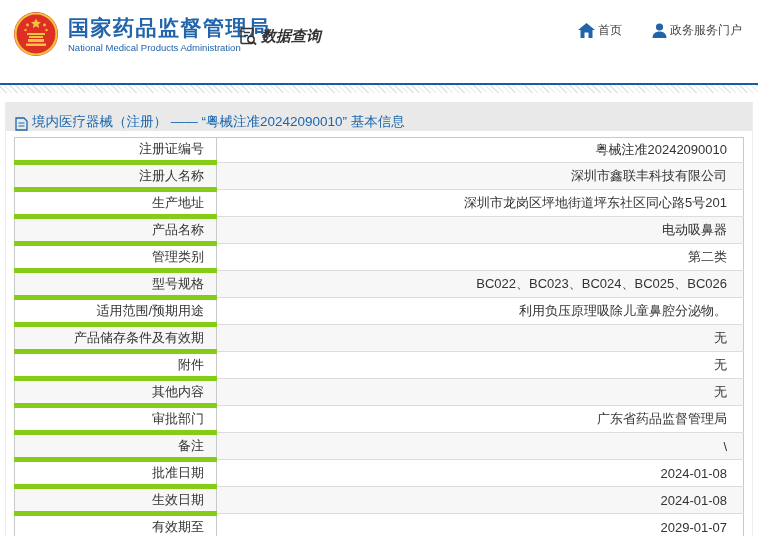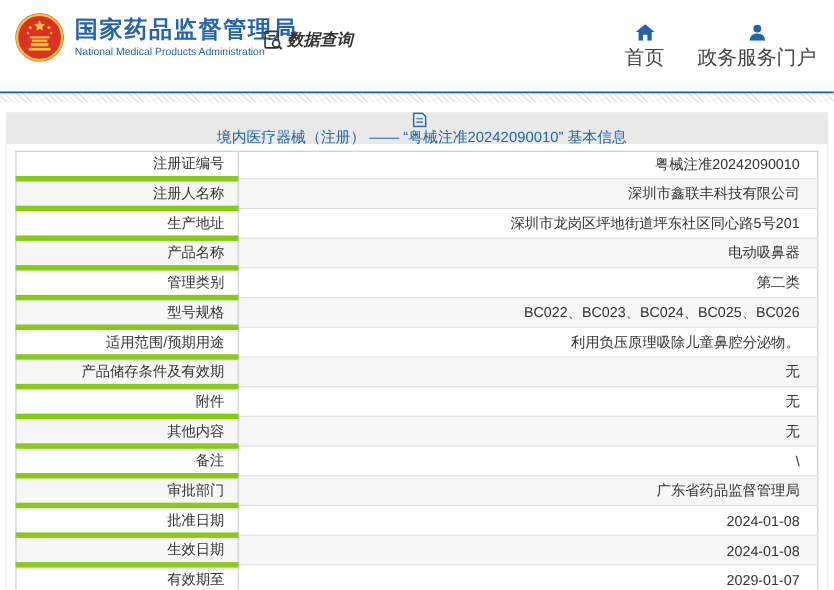--- a/index.html
+++ b/index.html
@@ -9,32 +9,32 @@
   
   .header { position:relative; height:83px; background:#fff; }
   .logo-wrap { position:absolute; left:13px; top:11px; display:flex; align-items:center; }
   .emblem { width:46px; height:46px; flex:0 0 auto; }
   .org-names { margin-left:9px; }
   .org-cn { font-size:21px; font-weight:bold; color:#2264ab; letter-spacing:1.5px; line-height:1.2; }
   .org-en { font-size:9.5px; color:#2264ab; margin-top:2px; }
   .data-query { position:absolute; left:239px; top:27px; display:flex; align-items:center; gap:3px;
     color:#333; font-size:15px; font-weight:600; cursor:pointer;font-style:italic; }
   .top-nav { position:absolute; right:16px; top:22px; display:flex; gap:30px; }
-  .nav-item { display:flex; flex-direction:column; align-items:center; gap:3px;
-    font-size:18px; color:#444; cursor:pointer; }
+  .nav-item { display:flex; flex-direction:row; align-items:center; gap:3px;
+    font-size:12px; color:#444; cursor:pointer; }
   .nav-item svg { display:block; }
 
   .blue-line { height:2px; background:#1a5ba6; }
   .hatch { height:8px;
     background:repeating-linear-gradient(45deg,#e3e3e3 0 1px,#ffffff 1px 4px); }
 
   
   .content { margin:0 5px; border:1px solid #ececec; border-top:none; padding-bottom:7px; }
-  .section-bar { margin-top:9px; background:#e9e9e9; height:29px; display:flex; align-items:center;
-    padding-left:9px; color:#1b66ad; font-size:13.5px;flex-direction:column; }
+  .section-bar { margin-top:9px; background:#e9e9e9; height:29px; display:flex; align-items:flex-end;
+    padding-left:9px; color:#1b66ad; font-size:13.5px; }
   .section-bar .doc-icon { margin-right:4px; display:inline-flex; }
 
   .table-wrap { margin:6px 8px 0 8px; }
   table.info { width:100%; border-collapse:collapse; font-size:13px; color:#333;
     border:1px solid #c9c9c9; table-layout:fixed; }
   table.info tr { height:21px; }
   table.info tr:nth-child(even) { background:#f7f7f7; }
   table.info th { width:202px; text-align:right; font-weight:normal; color:#333;
     padding:2px 12px 2px 4px; border-right:1px solid #c9c9c9; border-bottom:5px solid #84cc16;
     white-space:nowrap; }
@@ -146,26 +146,26 @@
           </tr>
           <tr>
             <th><span>附件</span></th>
             <td><span>无</span></td>
           </tr>
           <tr>
             <th><span>其他内容</span></th>
             <td><span>无</span></td>
           </tr>
           <tr>
+            <th><span>审批部门</span></th>
+            <td><span>广东省药品监督管理局</span></td>
+          </tr>
+          <tr>
             <th><span>备注</span></th>
             <td><span>\</span></td>
-          </tr>
-          <tr>
-            <th><span>审批部门</span></th>
-            <td><span>广东省药品监督管理局</span></td>
           </tr>
           <tr>
             <th><span>批准日期</span></th>
             <td><span>2024-01-08</span></td>
           </tr>
           <tr>
             <th><span>生效日期</span></th>
             <td><span>2024-01-08</span></td>
           </tr>
           <tr>

